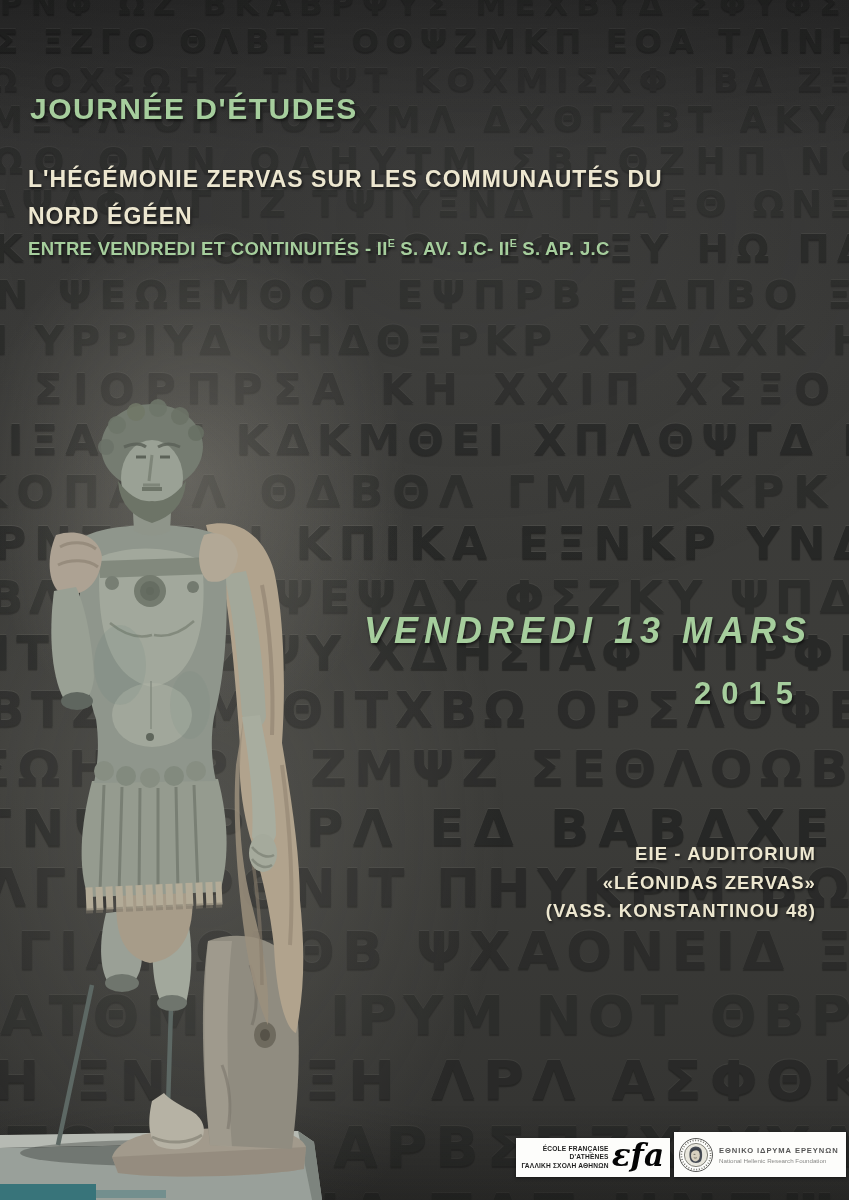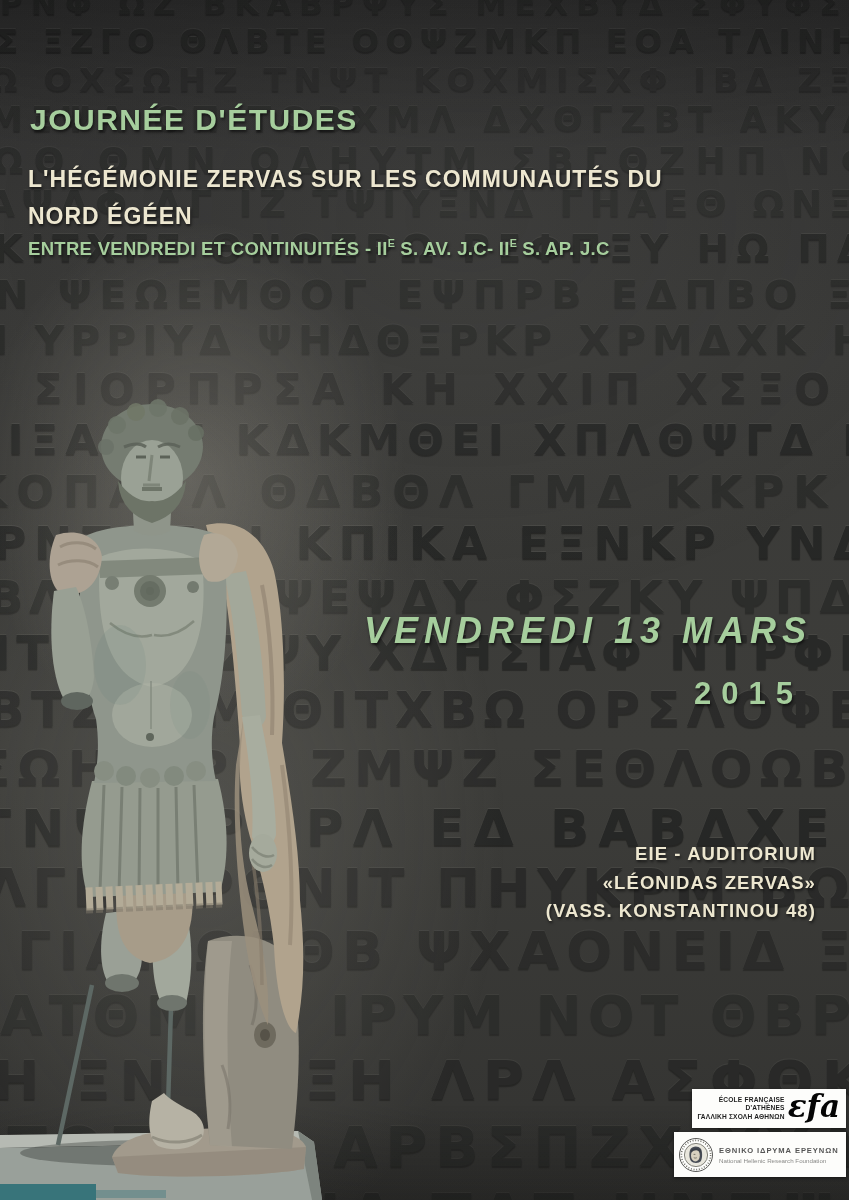--- a/index.html
+++ b/index.html
@@ -20,30 +20,30 @@
   .spotlight{position:absolute;inset:0;pointer-events:none;background:
     radial-gradient(300px 360px at 190px 480px, rgba(168,164,152,.36), rgba(168,164,152,0) 72%),
     radial-gradient(430px 620px at 205px 830px, rgba(150,148,138,.25), rgba(150,148,138,0) 70%),
     radial-gradient(700px 520px at 55% 18%, rgba(95,95,92,.15), rgba(0,0,0,0) 75%),
     linear-gradient(180deg, rgba(8,8,8,.30) 0px, rgba(8,8,8,0) 150px),
     linear-gradient(0deg, rgba(6,6,6,.28) 0px, rgba(6,6,6,0) 95px);
   }
   .statue{position:absolute;left:0;top:385px;width:340px;height:815px;}
   
   .txt{position:absolute;font-weight:bold;text-shadow:1px 2px 3px rgba(0,0,0,.62);}
-  .event-type{left:30px;top:92px;font-size:30px;letter-spacing:1.5px;color:#a6ce9d;margin-top:11px;}
+  .event-type{left:30px;top:92px;font-size:30px;letter-spacing:1.5px;color:#a6ce9d;}
   .title{left:28px;top:161px;font-size:23px;line-height:37px;letter-spacing:1px;color:#ede7d0;}
   .subtitle{left:28px;top:238px;font-size:18.5px;letter-spacing:.3px;color:#a6ce9d;}
   .subtitle sup{font-size:.58em;vertical-align:top;position:relative;top:-1px;letter-spacing:0;}
   .date1{right:37px;top:610px;font-size:36px;letter-spacing:6px;color:#a6ce9d;text-align:right;font-style:italic;}
   .date2{right:46px;top:676px;font-size:31px;letter-spacing:10px;color:#a6ce9d;text-align:right;}
   .venue{right:33px;top:840px;font-size:18.5px;line-height:28.5px;letter-spacing:1.1px;color:#ede7d0;text-align:right;margin-left:40px;}
   .organizers{right:49px;top:1073px;font-size:24px;letter-spacing:1.5px;word-spacing:9px;color:#ede7d0;text-align:right;}
   
-  .logo-strip{position:absolute;right:3px;bottom:23px;display:flex;align-items:flex-end;gap:4px;flex-direction:column;}
+  .logo-strip{position:absolute;right:3px;bottom:23px;display:flex;align-items:flex-end;gap:4px;}
   .logo-box{background:#fdfdfb;box-shadow:0 1px 3px rgba(0,0,0,.5);display:flex;align-items:center;}
   .efa-box{width:154px;height:39px;justify-content:flex-end;padding:0 6px 0 4px;box-sizing:border-box;}
   .efa-text{text-align:right;color:#1d1d1d;font-weight:bold;font-size:6.6px;line-height:8.2px;letter-spacing:.2px;}
   .efa-mark{font-family:"DejaVu Serif",serif;font-style:italic;font-weight:bold;font-size:31px;color:#050505;margin-left:3px;line-height:1;transform:translateY(-2px);}
   .eie-box{width:172px;height:45px;padding:0 4px;box-sizing:border-box;gap:5px;}
   .eie-text{color:#4c4c4c;}
   .eie-gr{font-size:7.6px;font-weight:bold;letter-spacing:.9px;color:#555;}
   .eie-en{font-size:6.2px;margin-top:2px;color:#8a8a88;}
 </style>
 </head>

